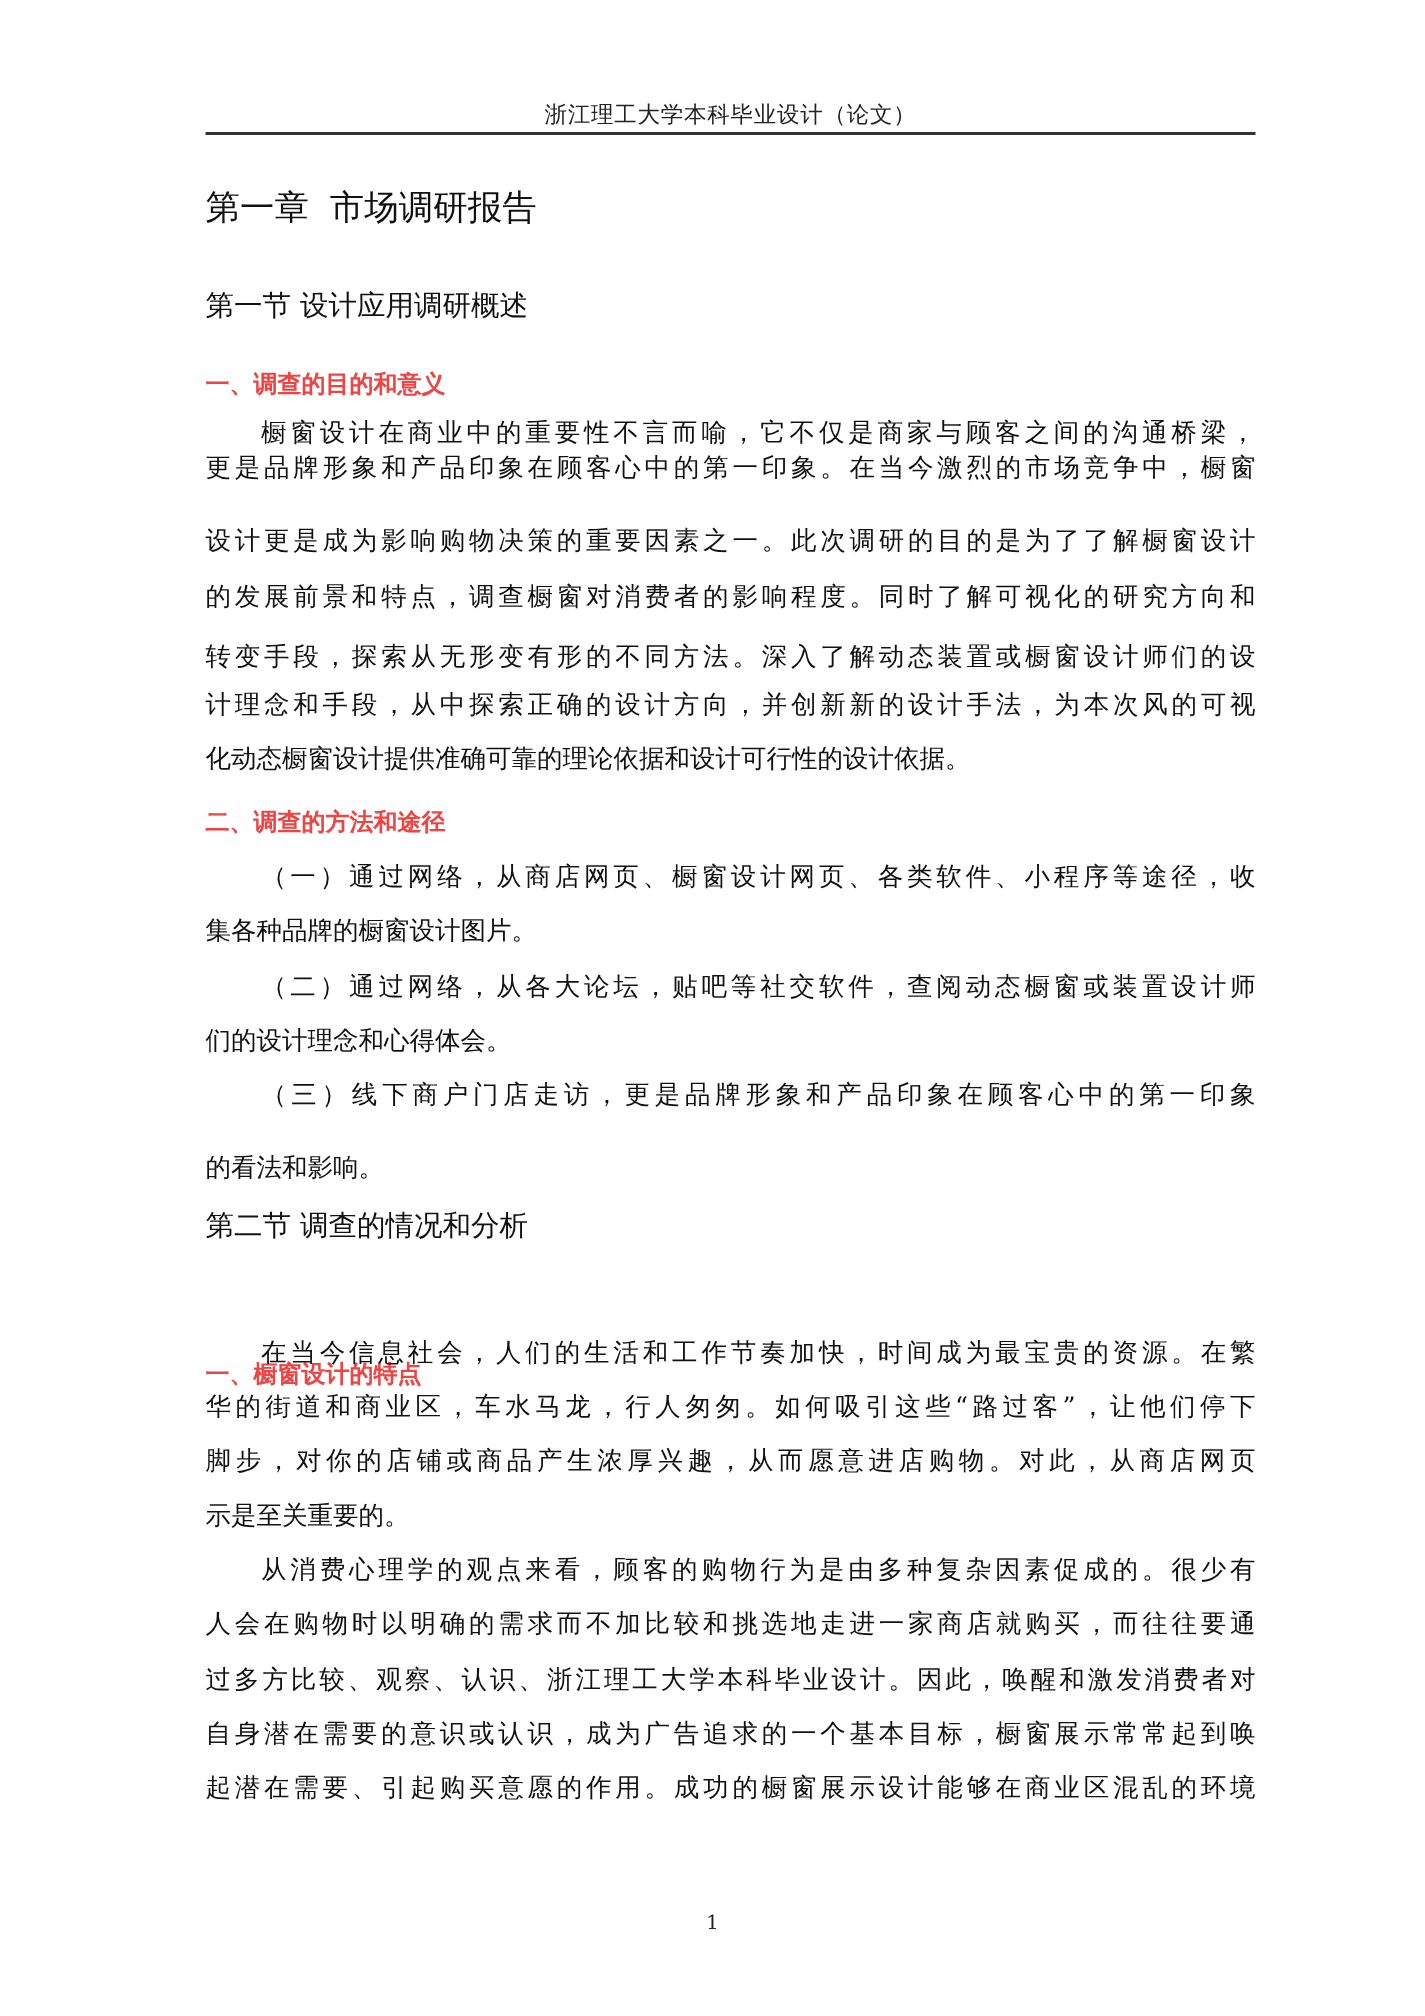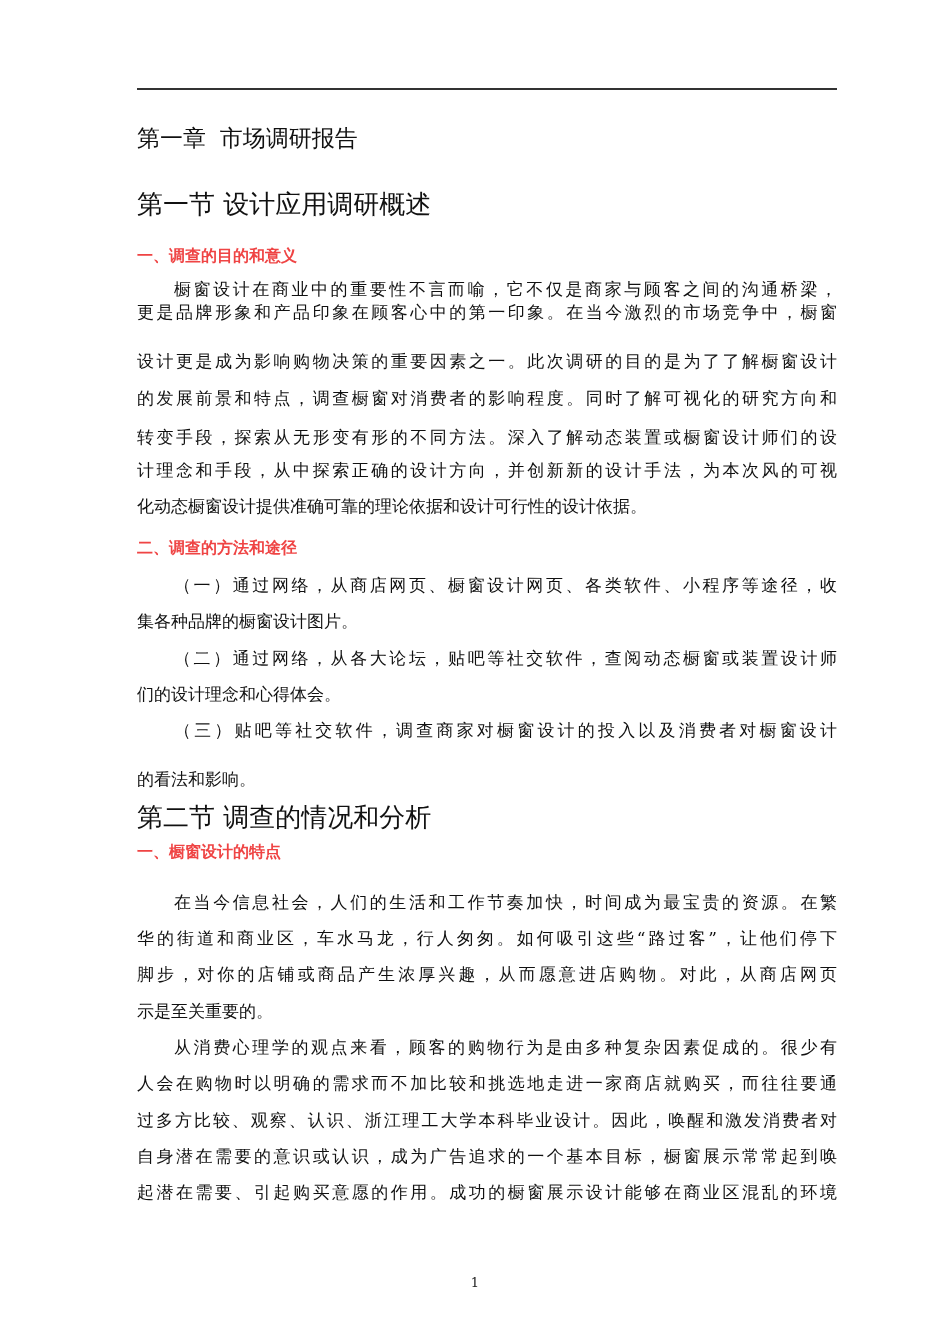--- a/index.html
+++ b/index.html
@@ -53,21 +53,21 @@
       font-family: Liberation Mono, monospace;
       font-size: 23px;
       line-height: 32px;
       color: #111111;
       white-space: nowrap;
     }
     .section-title {
       position: absolute;
       left: 0;
       font-family: "DejaVu Sans", "Liberation Sans", sans-serif;
-      font-size: 26px;
+      font-size: 19px;
       line-height: 28px;
       color: #111111;
       white-space: nowrap;
     }
     .subsection-title {
       position: absolute;
       left: 0;
       font-family: "DejaVu Sans", "Liberation Sans", sans-serif;
       font-size: 16px;
       line-height: 22px;
@@ -102,20 +102,21 @@
       font-size: 13px;
       line-height: 18px;
       color: #222222;
     }
   </style>
 </head>
 <body>
 
 <div class="page">
 
+  <div class="running-header">浙江理工大学本科毕业设计（论文）</div>
   <div class="header-rule"></div>
 
   <div class="content">
 
     <div class="chapter-title">第一章  市场调研报告</div>
 
     <div class="section-title" style="top:190px;">第一节  设计应用调研概述</div>
 
     <div class="subsection-title" style="top:245px;">一、调查的目的和意义</div>
 
@@ -135,27 +136,27 @@
       <div class="line indent" style="top:573px;">（一）通过网络，从商店网页、橱窗设计网页、各类软件、小程序等途径，收</div>
       <div class="line last" style="top:609px;">集各种品牌的橱窗设计图片。</div>
     </div>
 
     <div>
       <div class="line indent" style="top:646px;">（二）通过网络，从各大论坛，贴吧等社交软件，查阅动态橱窗或装置设计师</div>
       <div class="line last" style="top:682px;">们的设计理念和心得体会。</div>
     </div>
 
     <div>
-      <div class="line indent" style="top:718px;">（三）贴吧等社交软件，调查商家对橱窗设计的投入以及消费者对橱窗设计</div>
+      <div class="line indent" style="top:718px;">（三）线下商户门店走访，更是品牌形象和产品印象在顾客心中的第一印象</div>
       <div class="line last" style="top:755px;margin-top:12px;">的看法和影响。</div>
     </div>
 
     <div class="section-title" style="top:803px;">第二节  调查的情况和分析</div>
 
-    <div class="subsection-title" style="top:841px;text-align:right;">一、橱窗设计的特点</div>
+    <div class="subsection-title" style="top:905px;text-align:right;">一、橱窗设计的特点</div>
 
     <div>
       <div class="line indent" style="top:890px;">在当今信息社会，人们的生活和工作节奏加快，时间成为最宝贵的资源。在繁</div>
       <div class="line" style="top:926px;">华的街道和商业区，车水马龙，行人匆匆。如何吸引这些“路过客”，让他们停下</div>
       <div class="line" style="top:962px;">脚步，对你的店铺或商品产生浓厚兴趣，从而愿意进店购物。对此，从商店网页</div>
       <div class="line last" style="top:999px;">示是至关重要的。</div>
     </div>
 
     <div>
       <div class="line indent" style="top:1035px;">从消费心理学的观点来看，顾客的购物行为是由多种复杂因素促成的。很少有</div>

